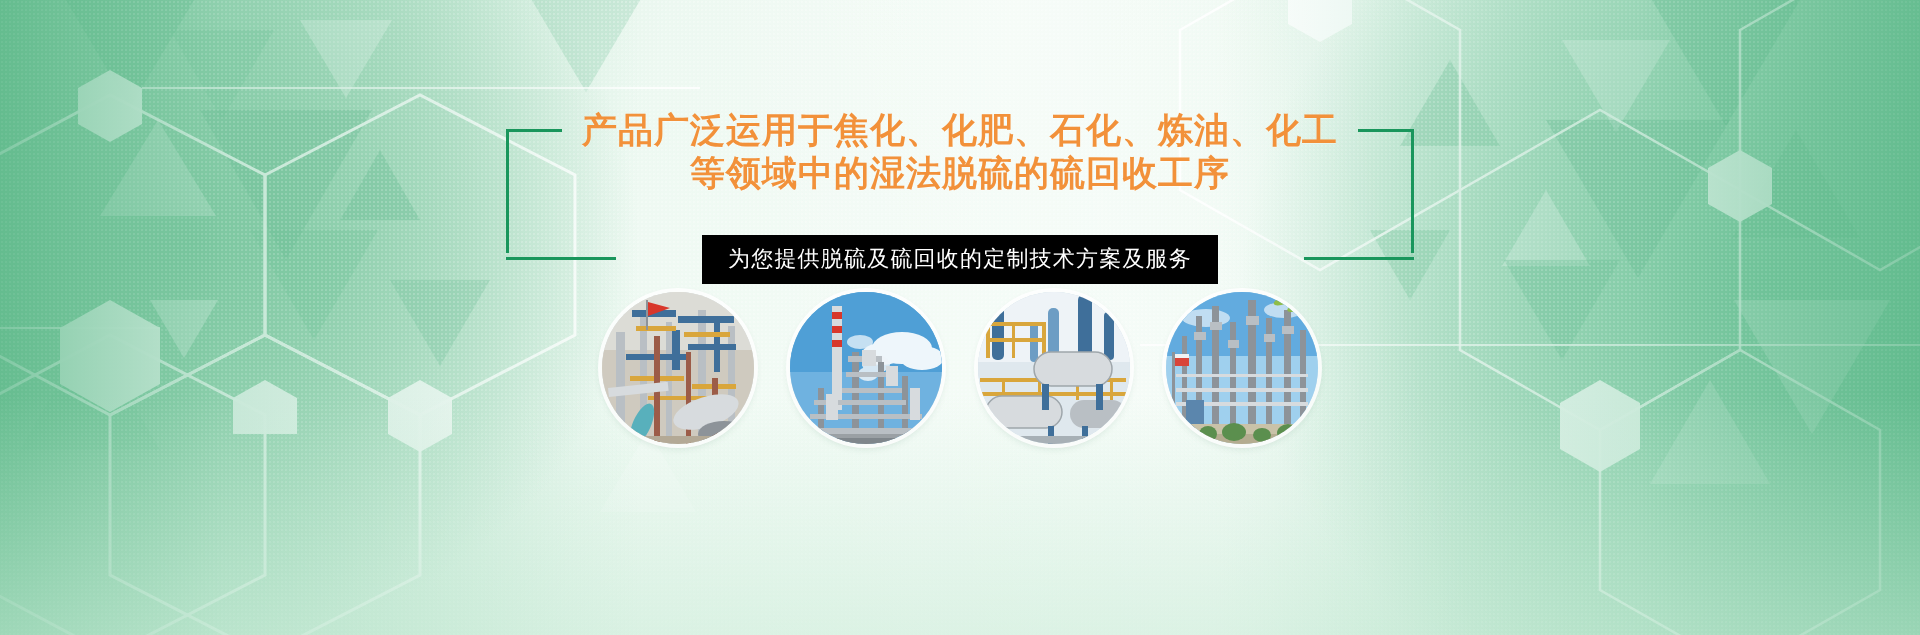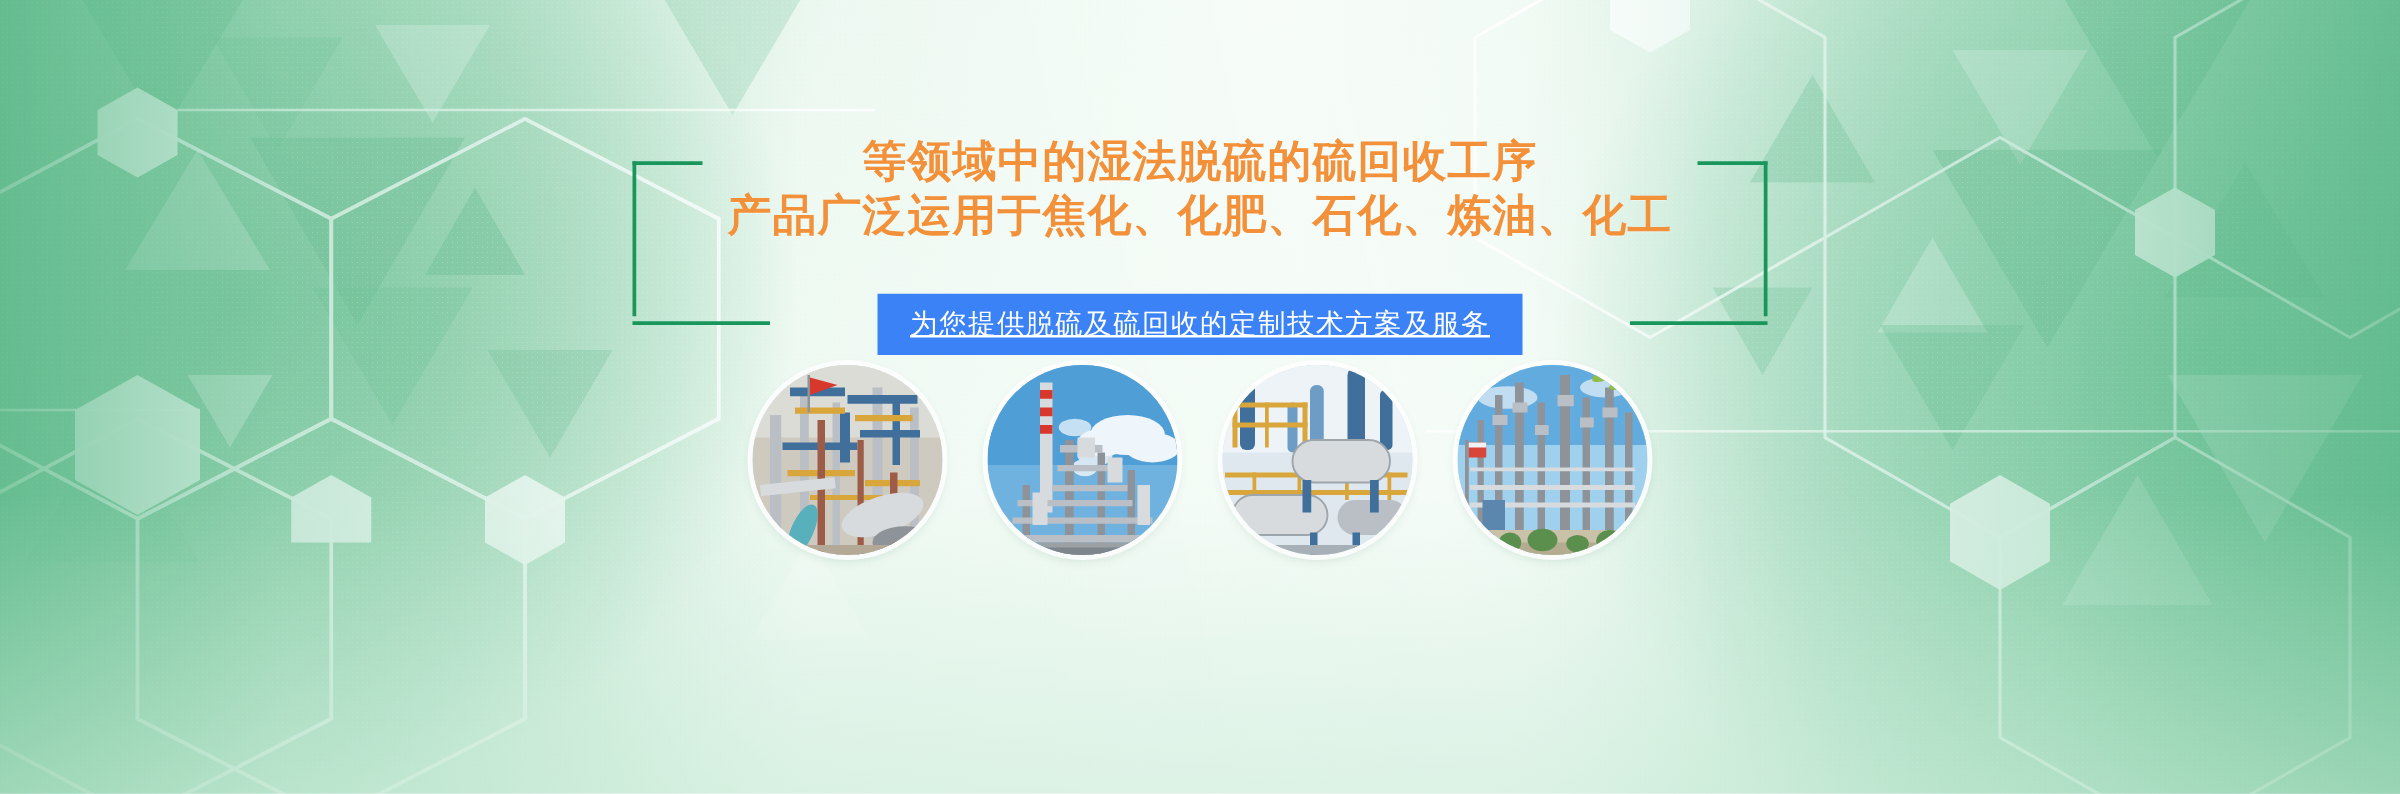--- a/index.html
+++ b/index.html
@@ -87,28 +87,27 @@
     letter-spacing:1px;
     white-space:nowrap;
     text-shadow:0 1px 0 rgba(255,255,255,.35);
   }
 
   .subbar{
     position:absolute;
     top:127px;
     left:50%;
     transform:translateX(-50%);
-    background:#3b82f6;
+    background:#000000;
     color:#ffffff;
     font-size:22px;
     line-height:22px;
     letter-spacing:1.2px;
     padding:13px 26px 14px 26px;
     white-space:nowrap;
-    text-decoration:underline;
   }
   .sub-rule{
     position:absolute;
     top:149px;
     height:3px;
     background:#19965c;
     width:110px;
   }
   .sub-rule.left{left:-4px;}
   .sub-rule.right{right:-4px;}
@@ -216,22 +215,22 @@
   <div class="bg-bottom"></div>
 
   <div class="headline-wrap">
     <div class="headline-row">
       <span class="bracket left"></span>
       <span class="bracket right"></span>
       <span class="bracket-v left"></span>
       <span class="bracket-v right"></span>
 
       <div class="headline">
+        <div>产品广泛运用于焦化、化肥、石化、炼油、化工</div>
         <div>等领域中的湿法脱硫的硫回收工序</div>
-        <div>产品广泛运用于焦化、化肥、石化、炼油、化工</div>
       </div>
 
       <span class="sub-rule left"></span>
       <span class="sub-rule right"></span>
 
       <div class="subbar">为您提供脱硫及硫回收的定制技术方案及服务</div>
     </div>
   </div>
 
   <div class="photos">

